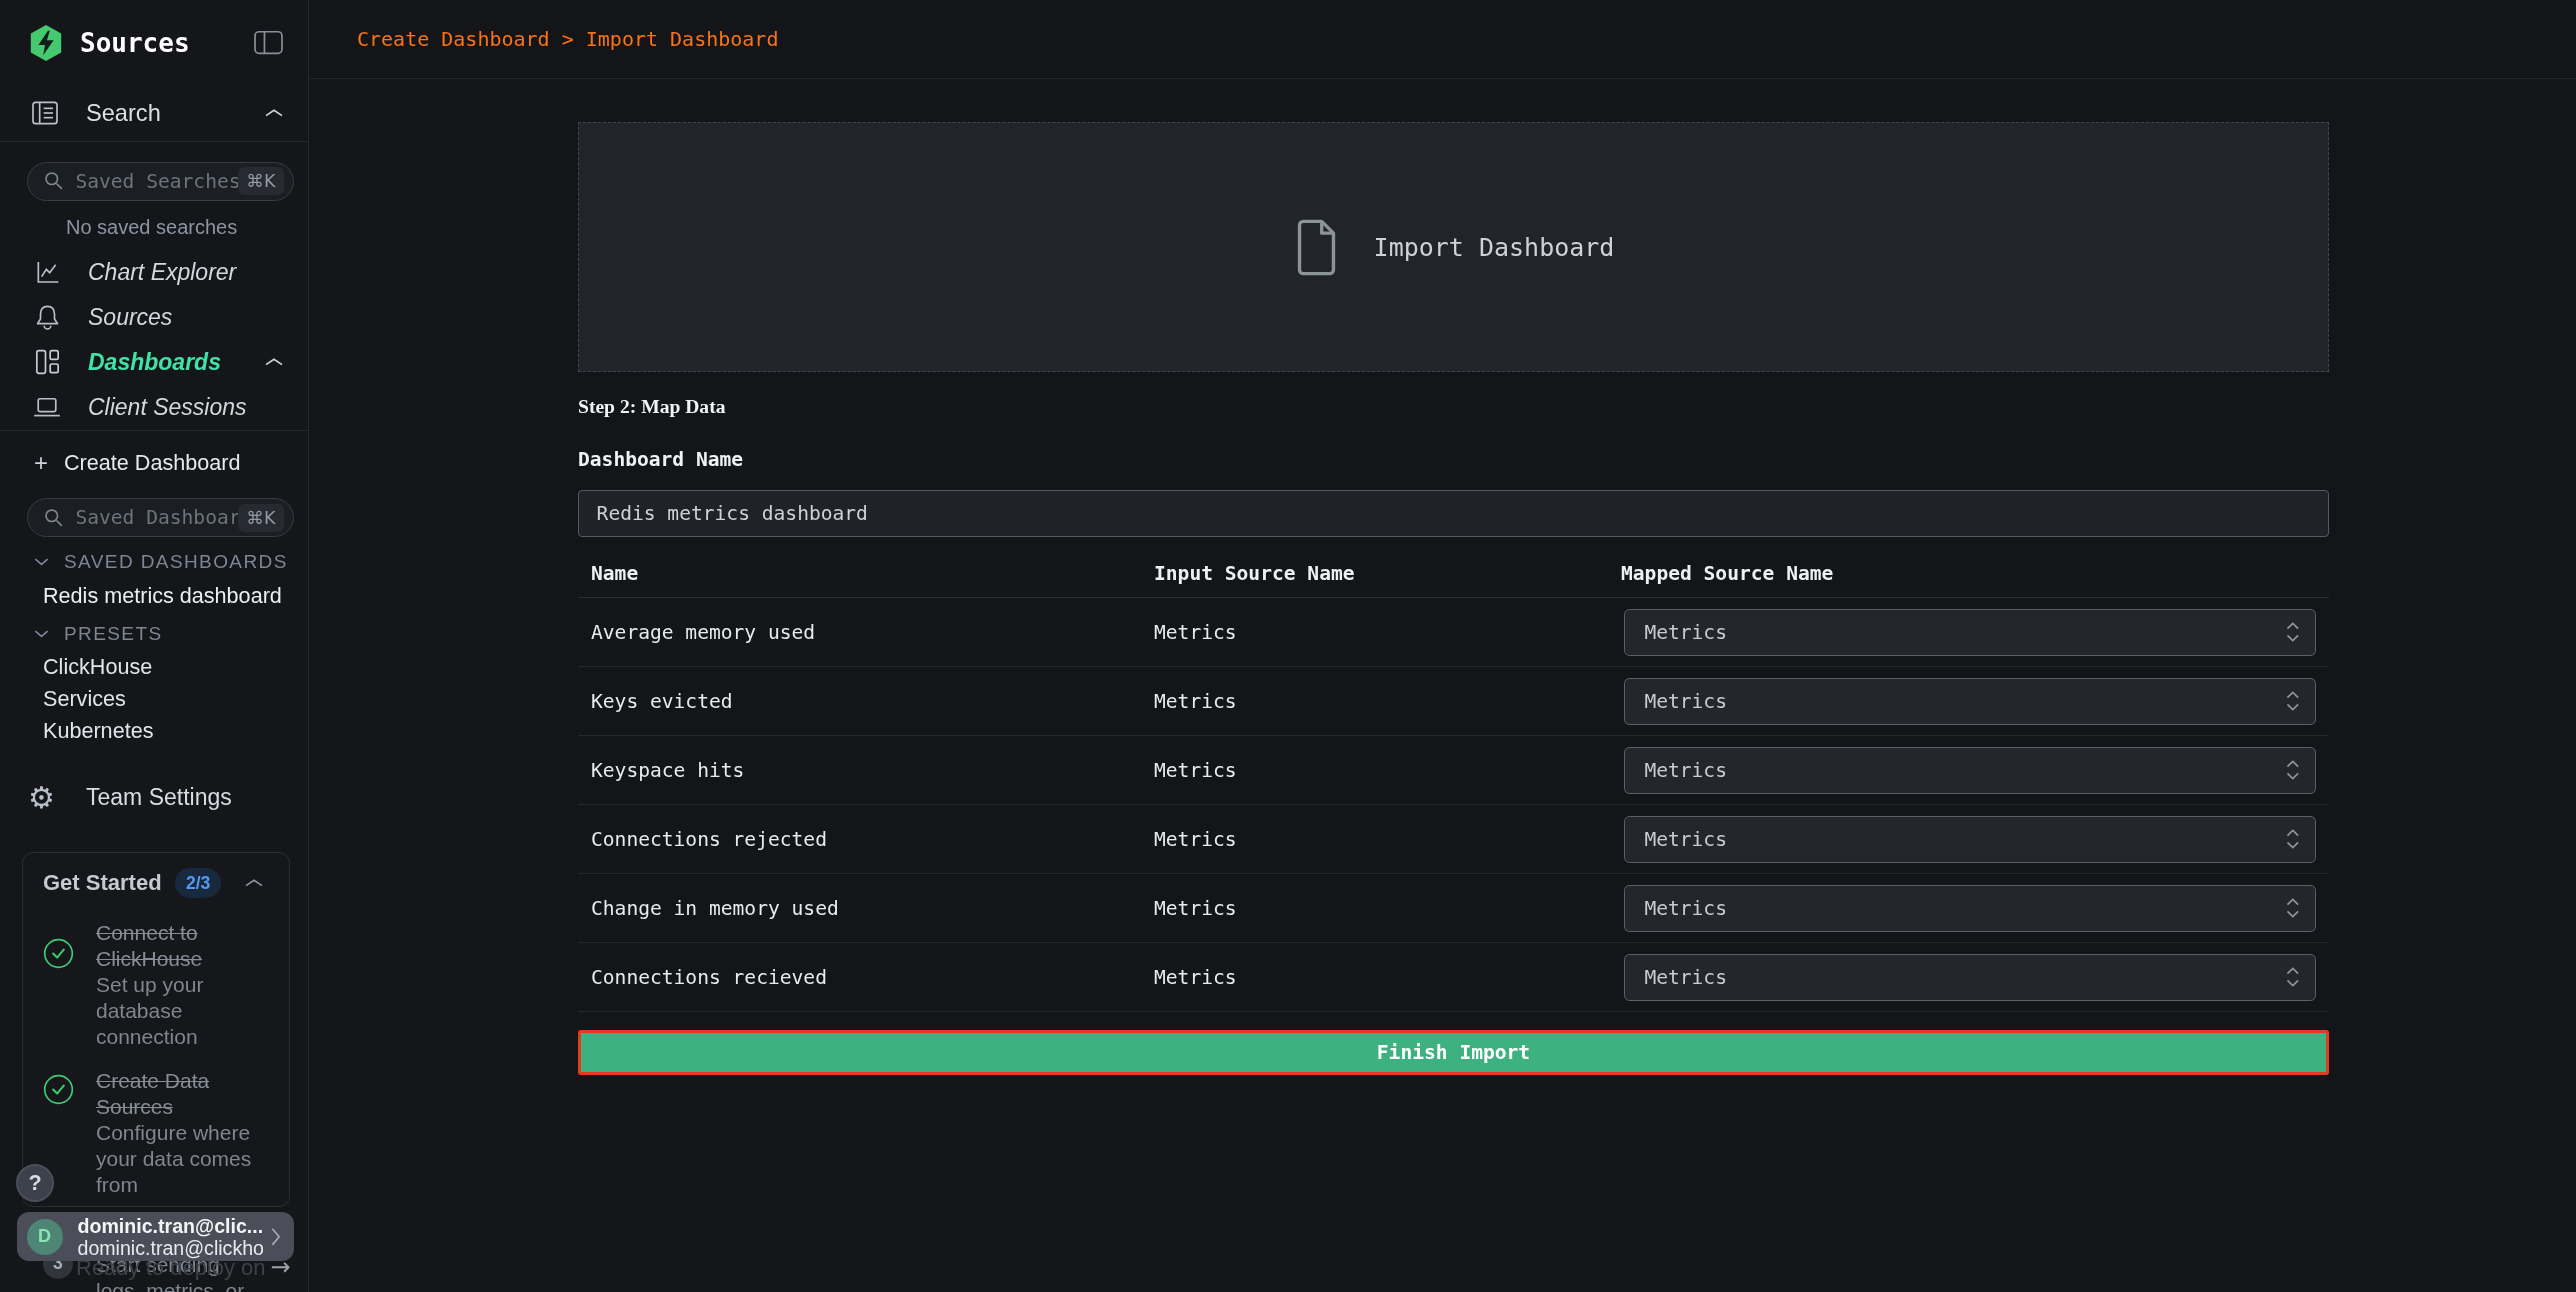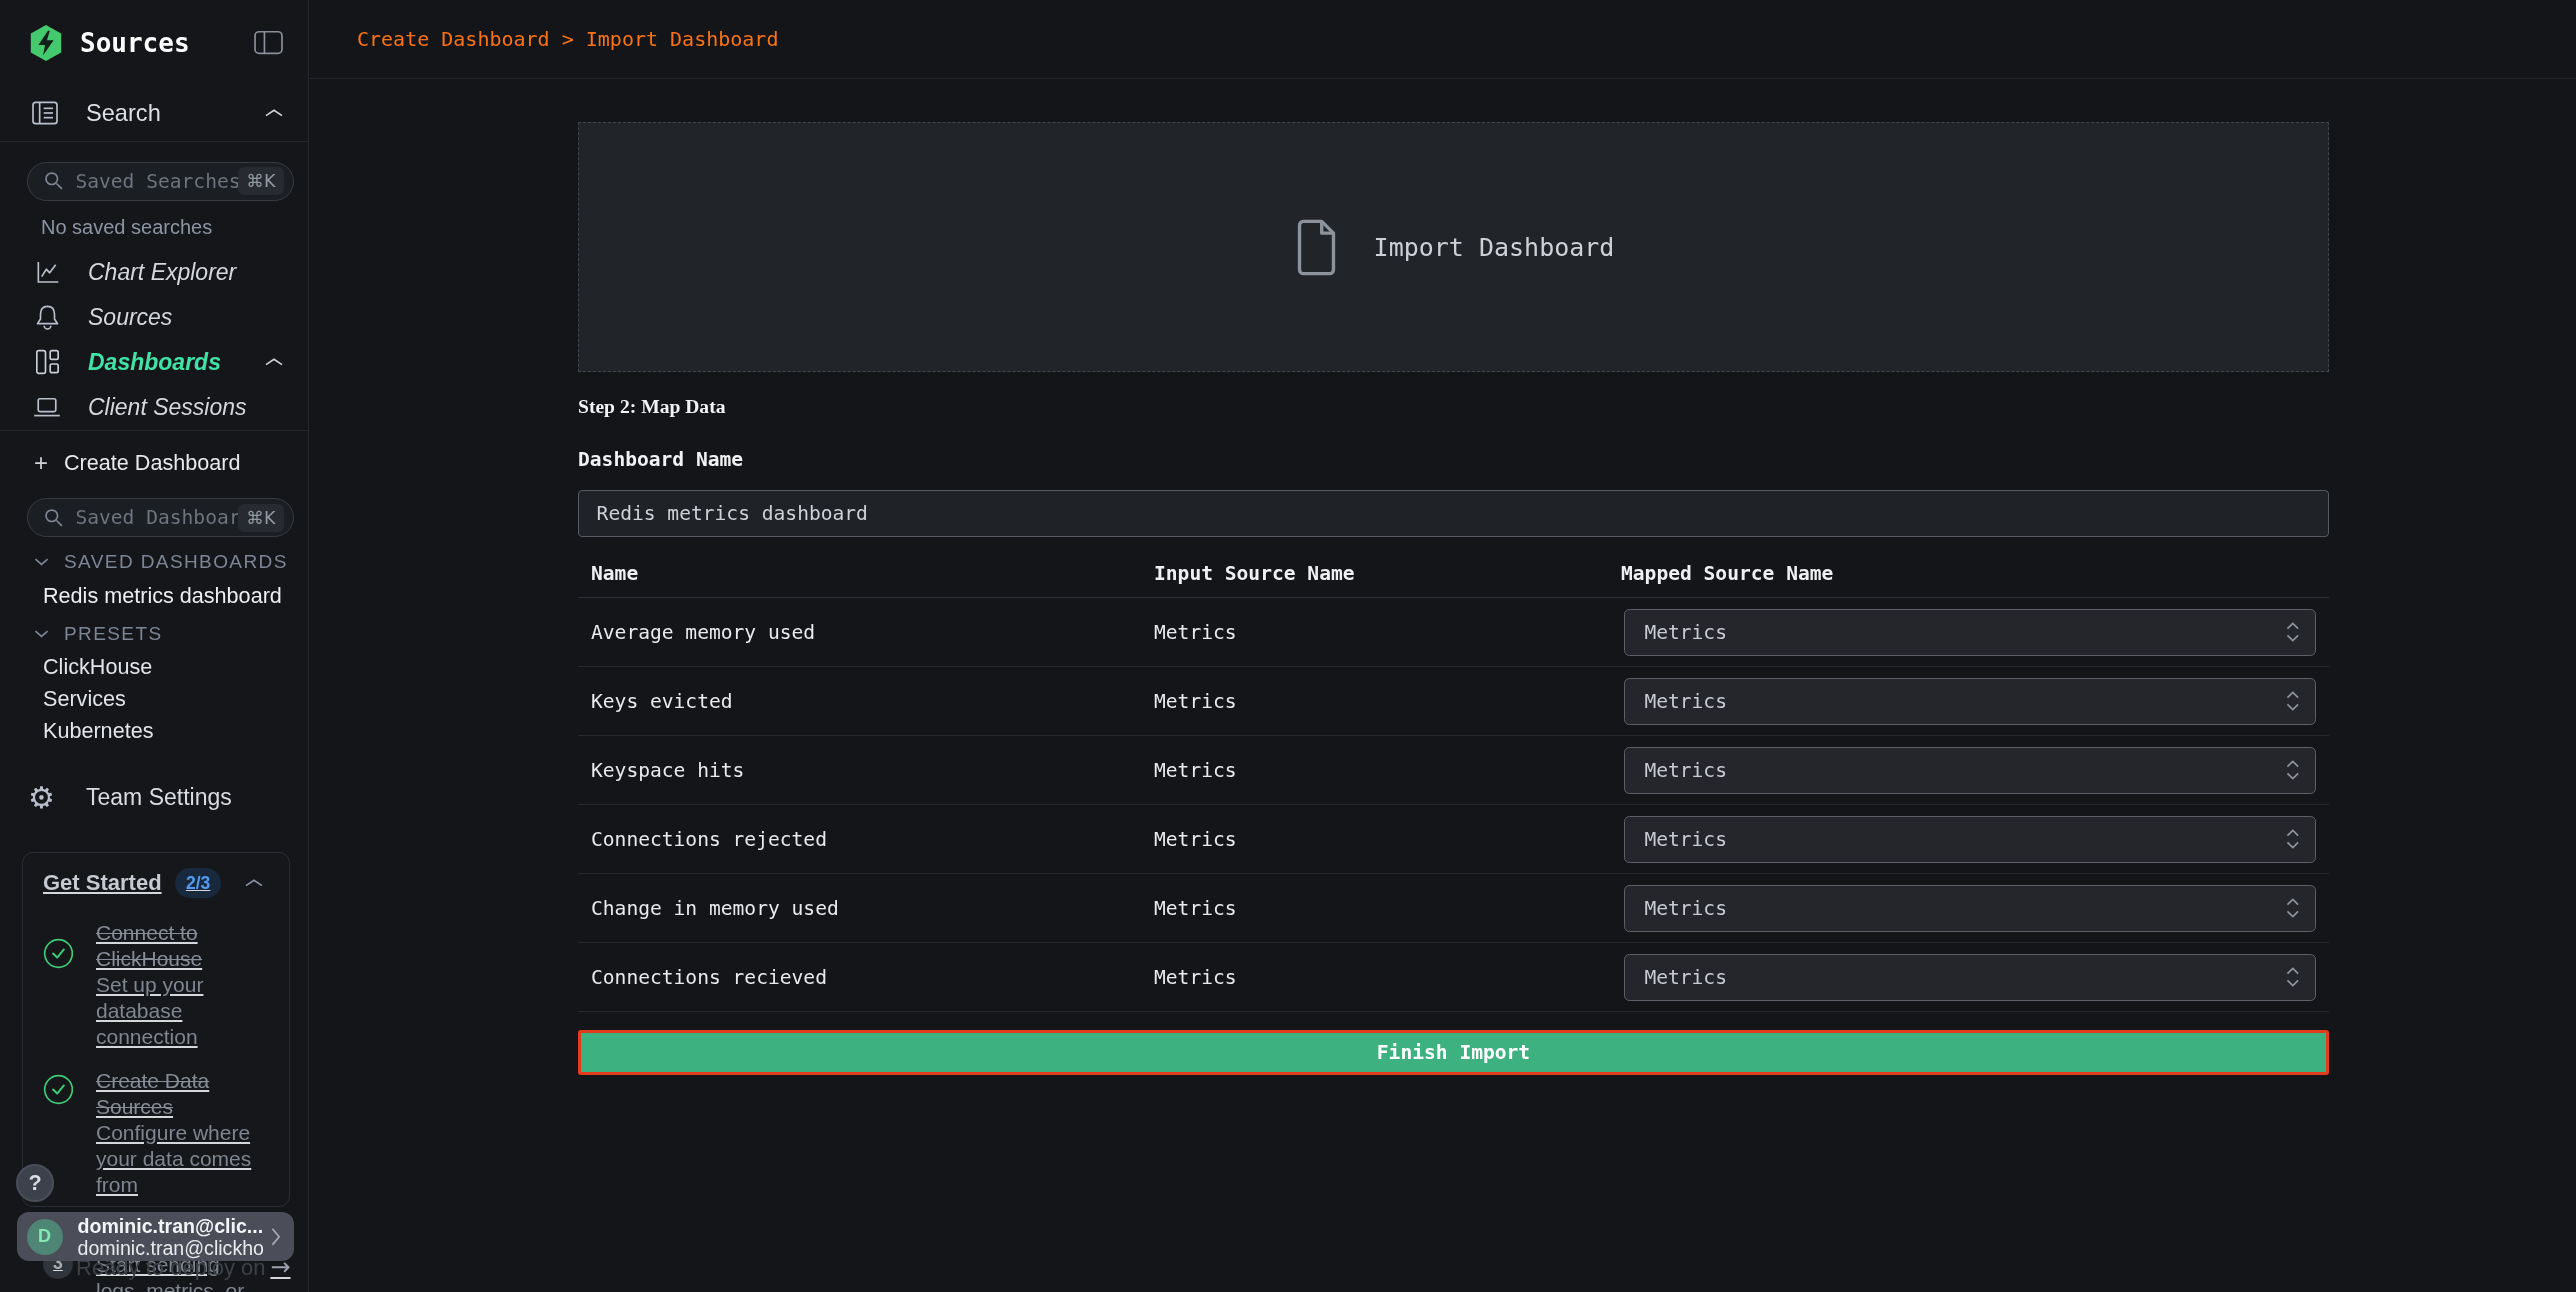--- a/index.html
+++ b/index.html
@@ -23,21 +23,21 @@
   .section-header { height:57px; display:flex; align-items:center; padding:0 24px 0 31px; border-bottom:1.4px solid #24262b; }
   .section-header .label { margin-left:27px; font-size:23.6px; color:#dcdfe3; flex:1; }
 
   .pill { margin:19.6px 15px 0 27px; width:267px; height:39px; border-radius:19.6px;
     background:#1b1e23; border:1.4px solid #383c43; display:flex; align-items:center; padding:0 9.5px 0 15px; }
   .pill input { flex:1; background:transparent; border:none; outline:none;
     font-family:"DejaVu Sans Mono", monospace; font-size:19.6px; color:#c6cad0; margin-left:10.8px; min-width:0; }
   .pill input::placeholder { color:#6d747e; }
   .kbd-badge { background:#272a30; border-radius:6px; padding:4px 8px; font-size:17.6px; color:#939aa4; font-family:"DejaVu Sans", sans-serif; }
 
-  .muted-note { margin-top:15px; padding-left:41px; font-size:20px; color:#8d95a3; height:24px; }
+  .muted-note { margin-top:15px; padding-left:66px; font-size:20px; color:#8d95a3; height:24px; }
 
   .nav { margin-top:10px; }
   .nav-item { height:45px; display:flex; align-items:center; padding:0 24px 0 32px; cursor:pointer;font-style:italic; }
   .nav-item .icon { width:30px; display:flex; justify-content:center; }
   .nav-item .label { margin-left:26px; font-size:23px; color:#d4d7dc; flex:1; }
   .nav-item.active .label { color:#40e2a5; font-weight:bold; }
   .nav-bottom-divider { border-bottom:1.4px solid #24262b; }
 
   .create-row { margin-top:20px; height:24px; display:flex; align-items:center; padding-left:34px; font-size:21.6px; color:#e7e9ec; }
   .create-row .plus { width:30px; font-size:24px; color:#cfd3d9; font-weight:normal; }
@@ -48,21 +48,21 @@
   .sub-item { height:32px; display:flex; align-items:center; padding-left:43px; font-size:21.6px; color:#e2e5e9; }
   .sub-item.first { margin-top:5.4px; }
   .redis-item { margin-top:9.5px; height:24px; display:flex; align-items:center; padding-left:43px; font-size:21.6px; color:#eceef0; }
 
   .team-row { margin-top:28px; height:45px; display:flex; align-items:center; padding:0 24px 0 28px; }
   .team-row .gear { font-family:"DejaVu Sans", sans-serif; font-size:30px; color:#b9c0cb; width:35px; }
   .team-row .label { margin-left:23px; font-size:23px; color:#d9dce1; }
 
   
   .gs-card { position:absolute; left:22px; top:852px; width:268px; height:355px;
-    border:1.4px solid #2a2d34; border-radius:10.8px; padding:16px 25px 0 20px; background:#16171b;text-decoration:underline; }
+    border:1.4px solid #2a2d34; border-radius:10.8px; padding:16px 25px 0 20px; background:#16171b; }
   .gs-title-row { display:flex; align-items:center; height:28px; }
   .gs-title { font-size:22px; font-weight:bold; color:#c6cad1; }
   .gs-badge { margin-left:13.5px; background:#18293d; color:#549af0; font-weight:bold; font-size:17.6px;
     border-radius:675px; padding:4.7px 10.8px; }
   .gs-chevron { margin-left:auto; display:flex; }
   .gs-item { display:flex; margin-top:23px; }
   .gs-icon-col { width:53px; flex:0 0 auto; display:flex; justify-content:flex-start; padding-top:17.6px; }
   .gs-text-col { flex:1; }
   .gs-item-title { font-size:21px; line-height:26px; color:#868d97; }
   .gs-item-title.struck { text-decoration:line-through; text-decoration-thickness:1.4px; }

